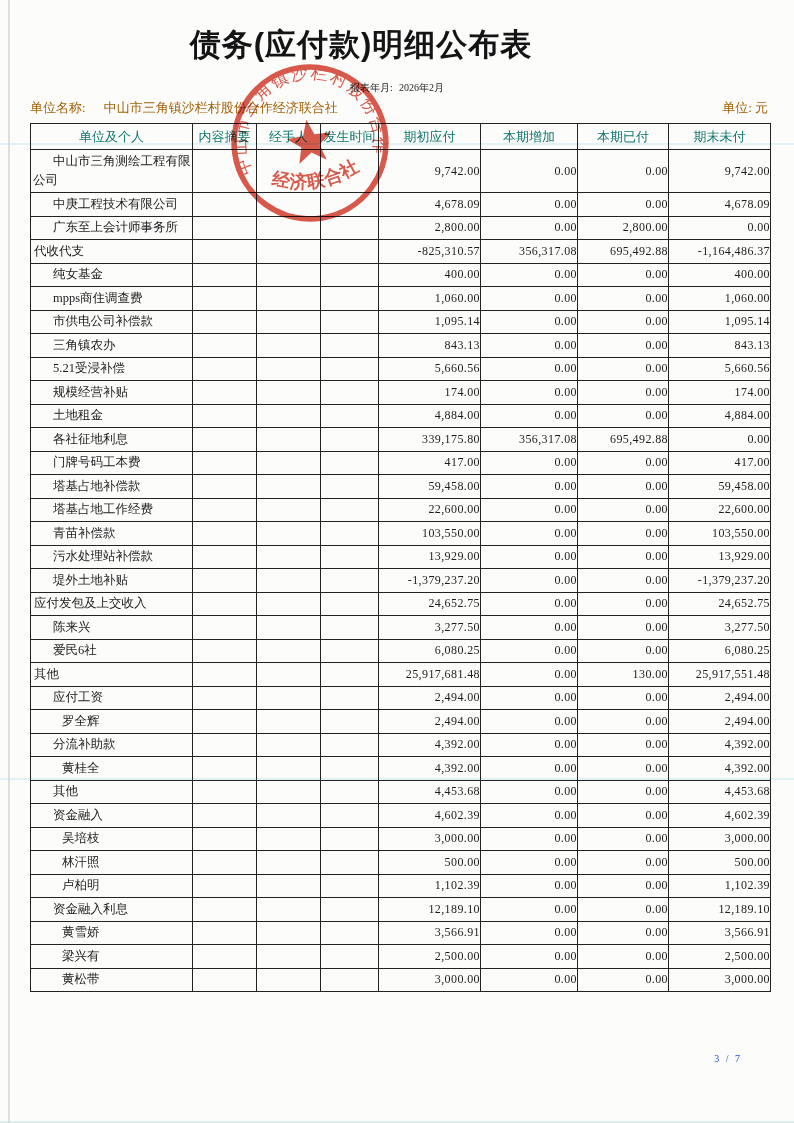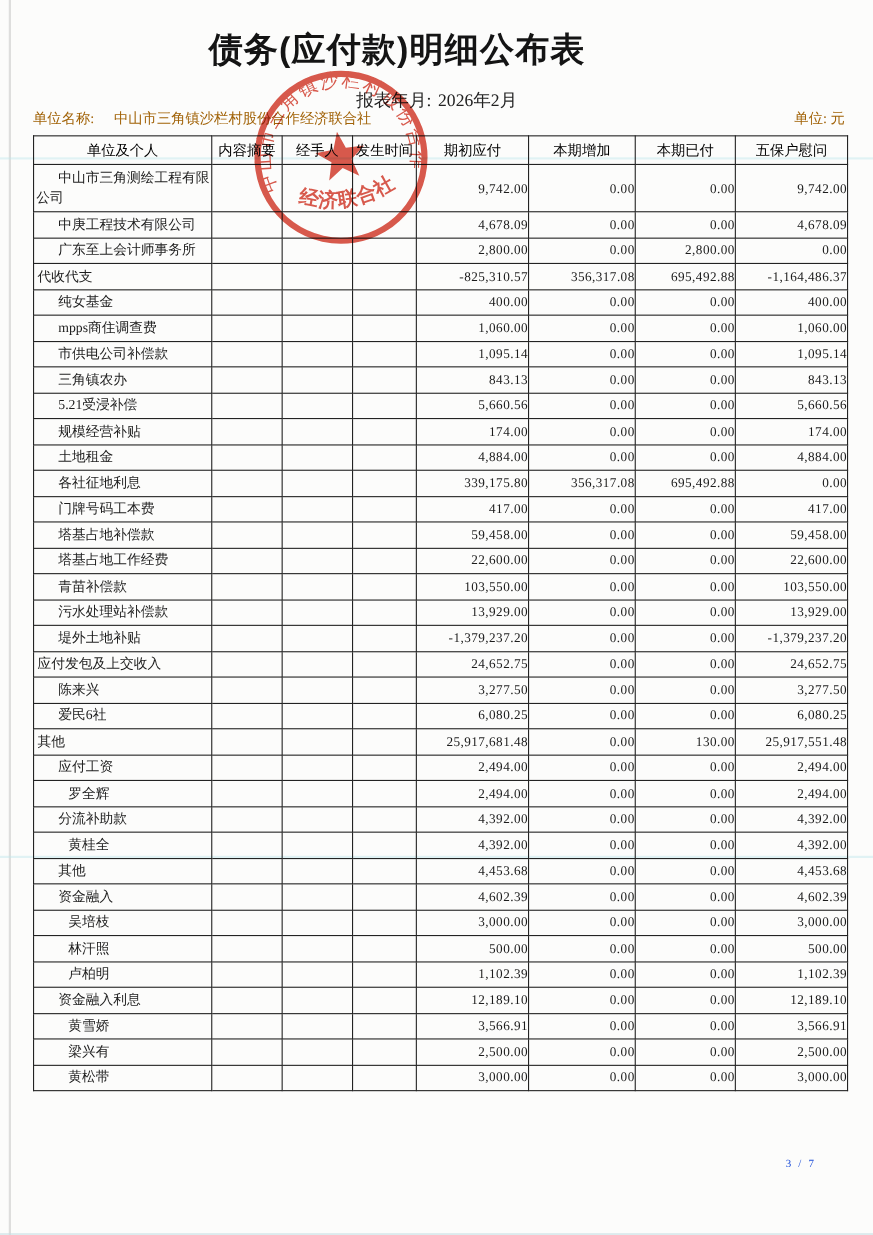--- a/index.html
+++ b/index.html
@@ -14,42 +14,42 @@
   .scan-line{position:absolute;left:0;width:794px;height:2px;background:#bfe6ea;opacity:.45;}
   .bottom-edge{position:absolute;left:0;bottom:0;width:794px;height:2px;background:#c6dfe4;opacity:.6;}
 
   .page-title{
     position:absolute;top:24px;left:0;width:722px;text-align:center;
     font-family:"Liberation Sans","DejaVu Sans",sans-serif;
     font-size:31px;font-weight:700;letter-spacing:1px;color:#141414;
   }
   .period-line{
     position:absolute;top:81px;left:0;width:794px;text-align:center;
-    font-size:16px;color:#222;
+    font-size:10px;color:#222;
   }
   .period-line .gap{display:inline-block;width:6px;}
   .meta-line{
     position:absolute;top:99px;left:30px;width:740px;height:18px;
     font-size:13px;color:#a16207;
   }
   .meta-left{position:absolute;left:0;top:0;}
   .meta-left .label{margin-right:18px;}
   .meta-right{position:absolute;right:2px;top:0;}
 
   table.main{
     position:absolute;left:30px;top:123px;width:740px;
     border-collapse:collapse;table-layout:fixed;
     font-size:12px;
   }
   table.main td,table.main th{
     border:1px solid #232323;
     padding:0;overflow:hidden;white-space:nowrap;
   }
   table.main th{
-    height:25px;font-size:13px;font-weight:400;text-align:center;color:#000000;
+    height:25px;font-size:13px;font-weight:400;text-align:center;color:#0f766e;
   }
   tr.data-row{height:23.5px;padding-left:43px;}
   tr.data-row.tall{height:43px;}
   td.name-cell{
     text-align:left;font-size:12.5px;color:#1c1c1c;
   }
   td.name-cell.lvl0{padding-left:3px;}
   td.name-cell.lvl1{padding-left:22px;}
   td.name-cell.lvl2{padding-left:31px;}
   td.name-cell.wrap{
@@ -101,21 +101,21 @@
   </colgroup>
   <thead>
       <tr id="header-row">
         <th>单位及个人</th>
         <th>内容摘要</th>
         <th>经手人</th>
         <th>发生时间</th>
         <th>期初应付</th>
         <th>本期增加</th>
         <th>本期已付</th>
-        <th>五保户慰问</th>
+        <th>期末未付</th>
       </tr>
     </thead>
   <tbody id="table-body">
       <tr class="data-row tall">
         <td class="name-cell wrap">中山市三角测绘工程有限公司</td>
         <td class="empty-cell"></td>
         <td class="empty-cell"></td>
         <td class="empty-cell"></td>
         <td class="num-cell">9,742.00</td>
         <td class="num-cell">0.00</td>

